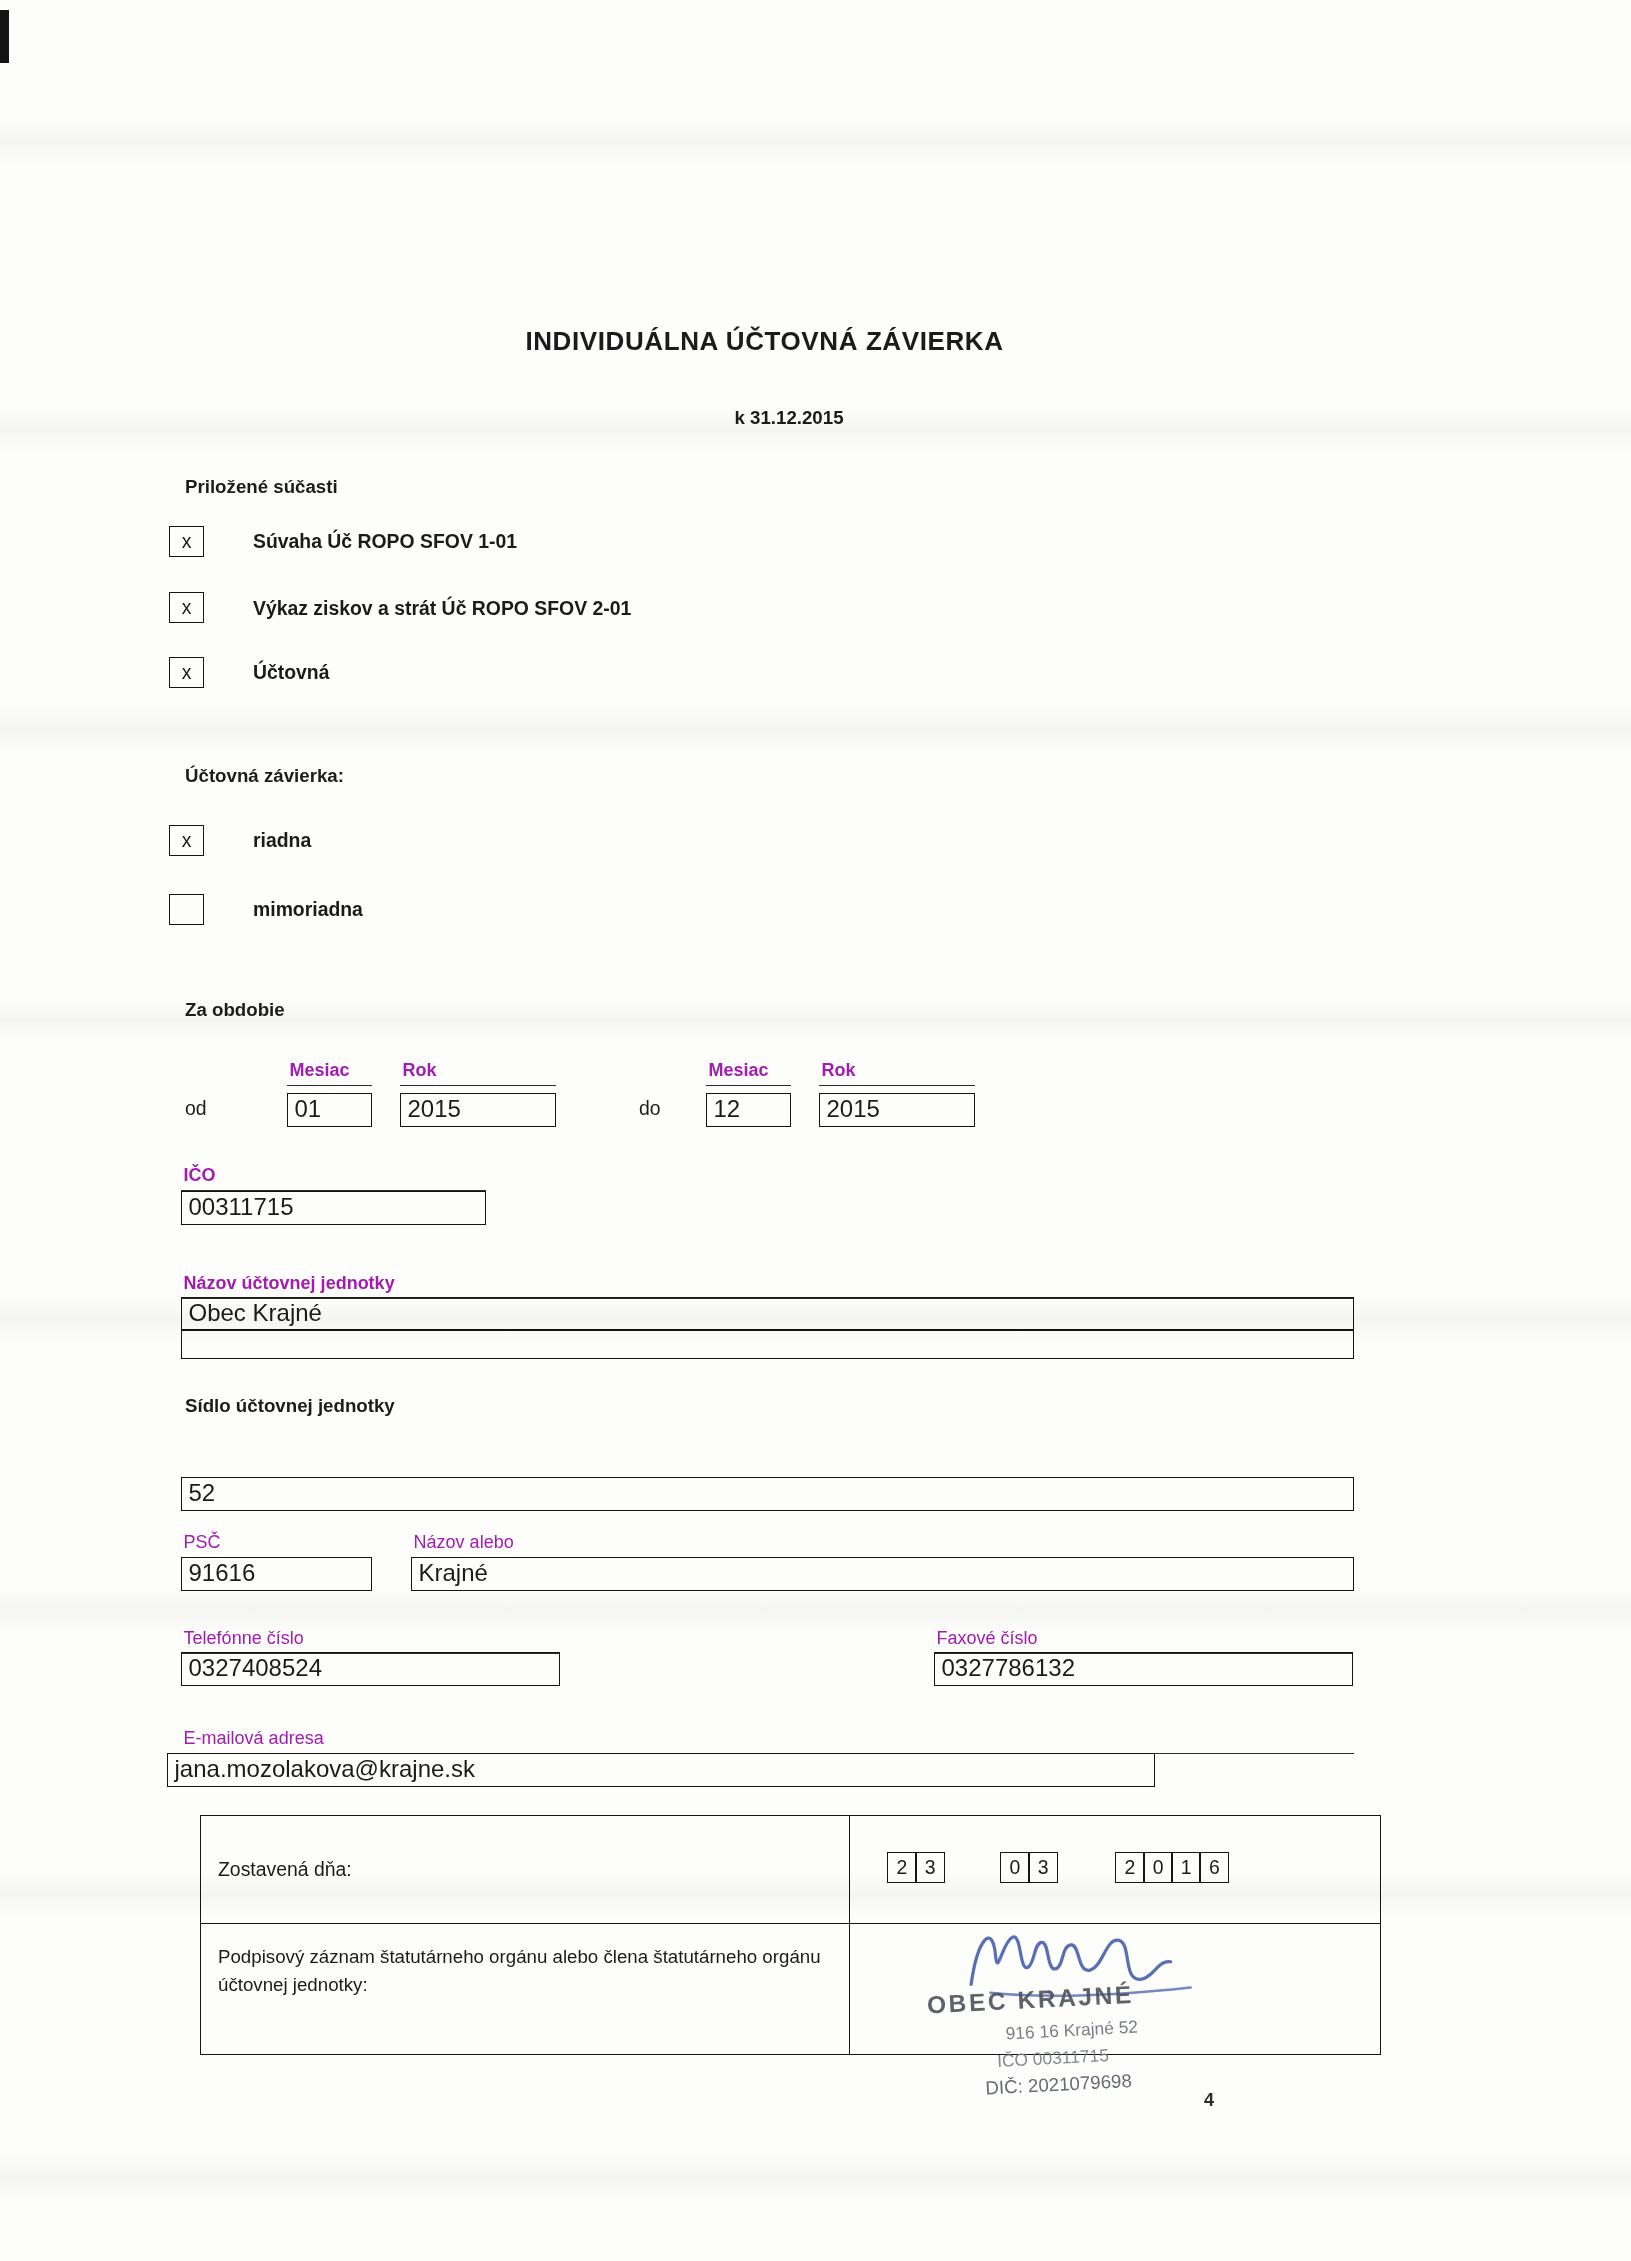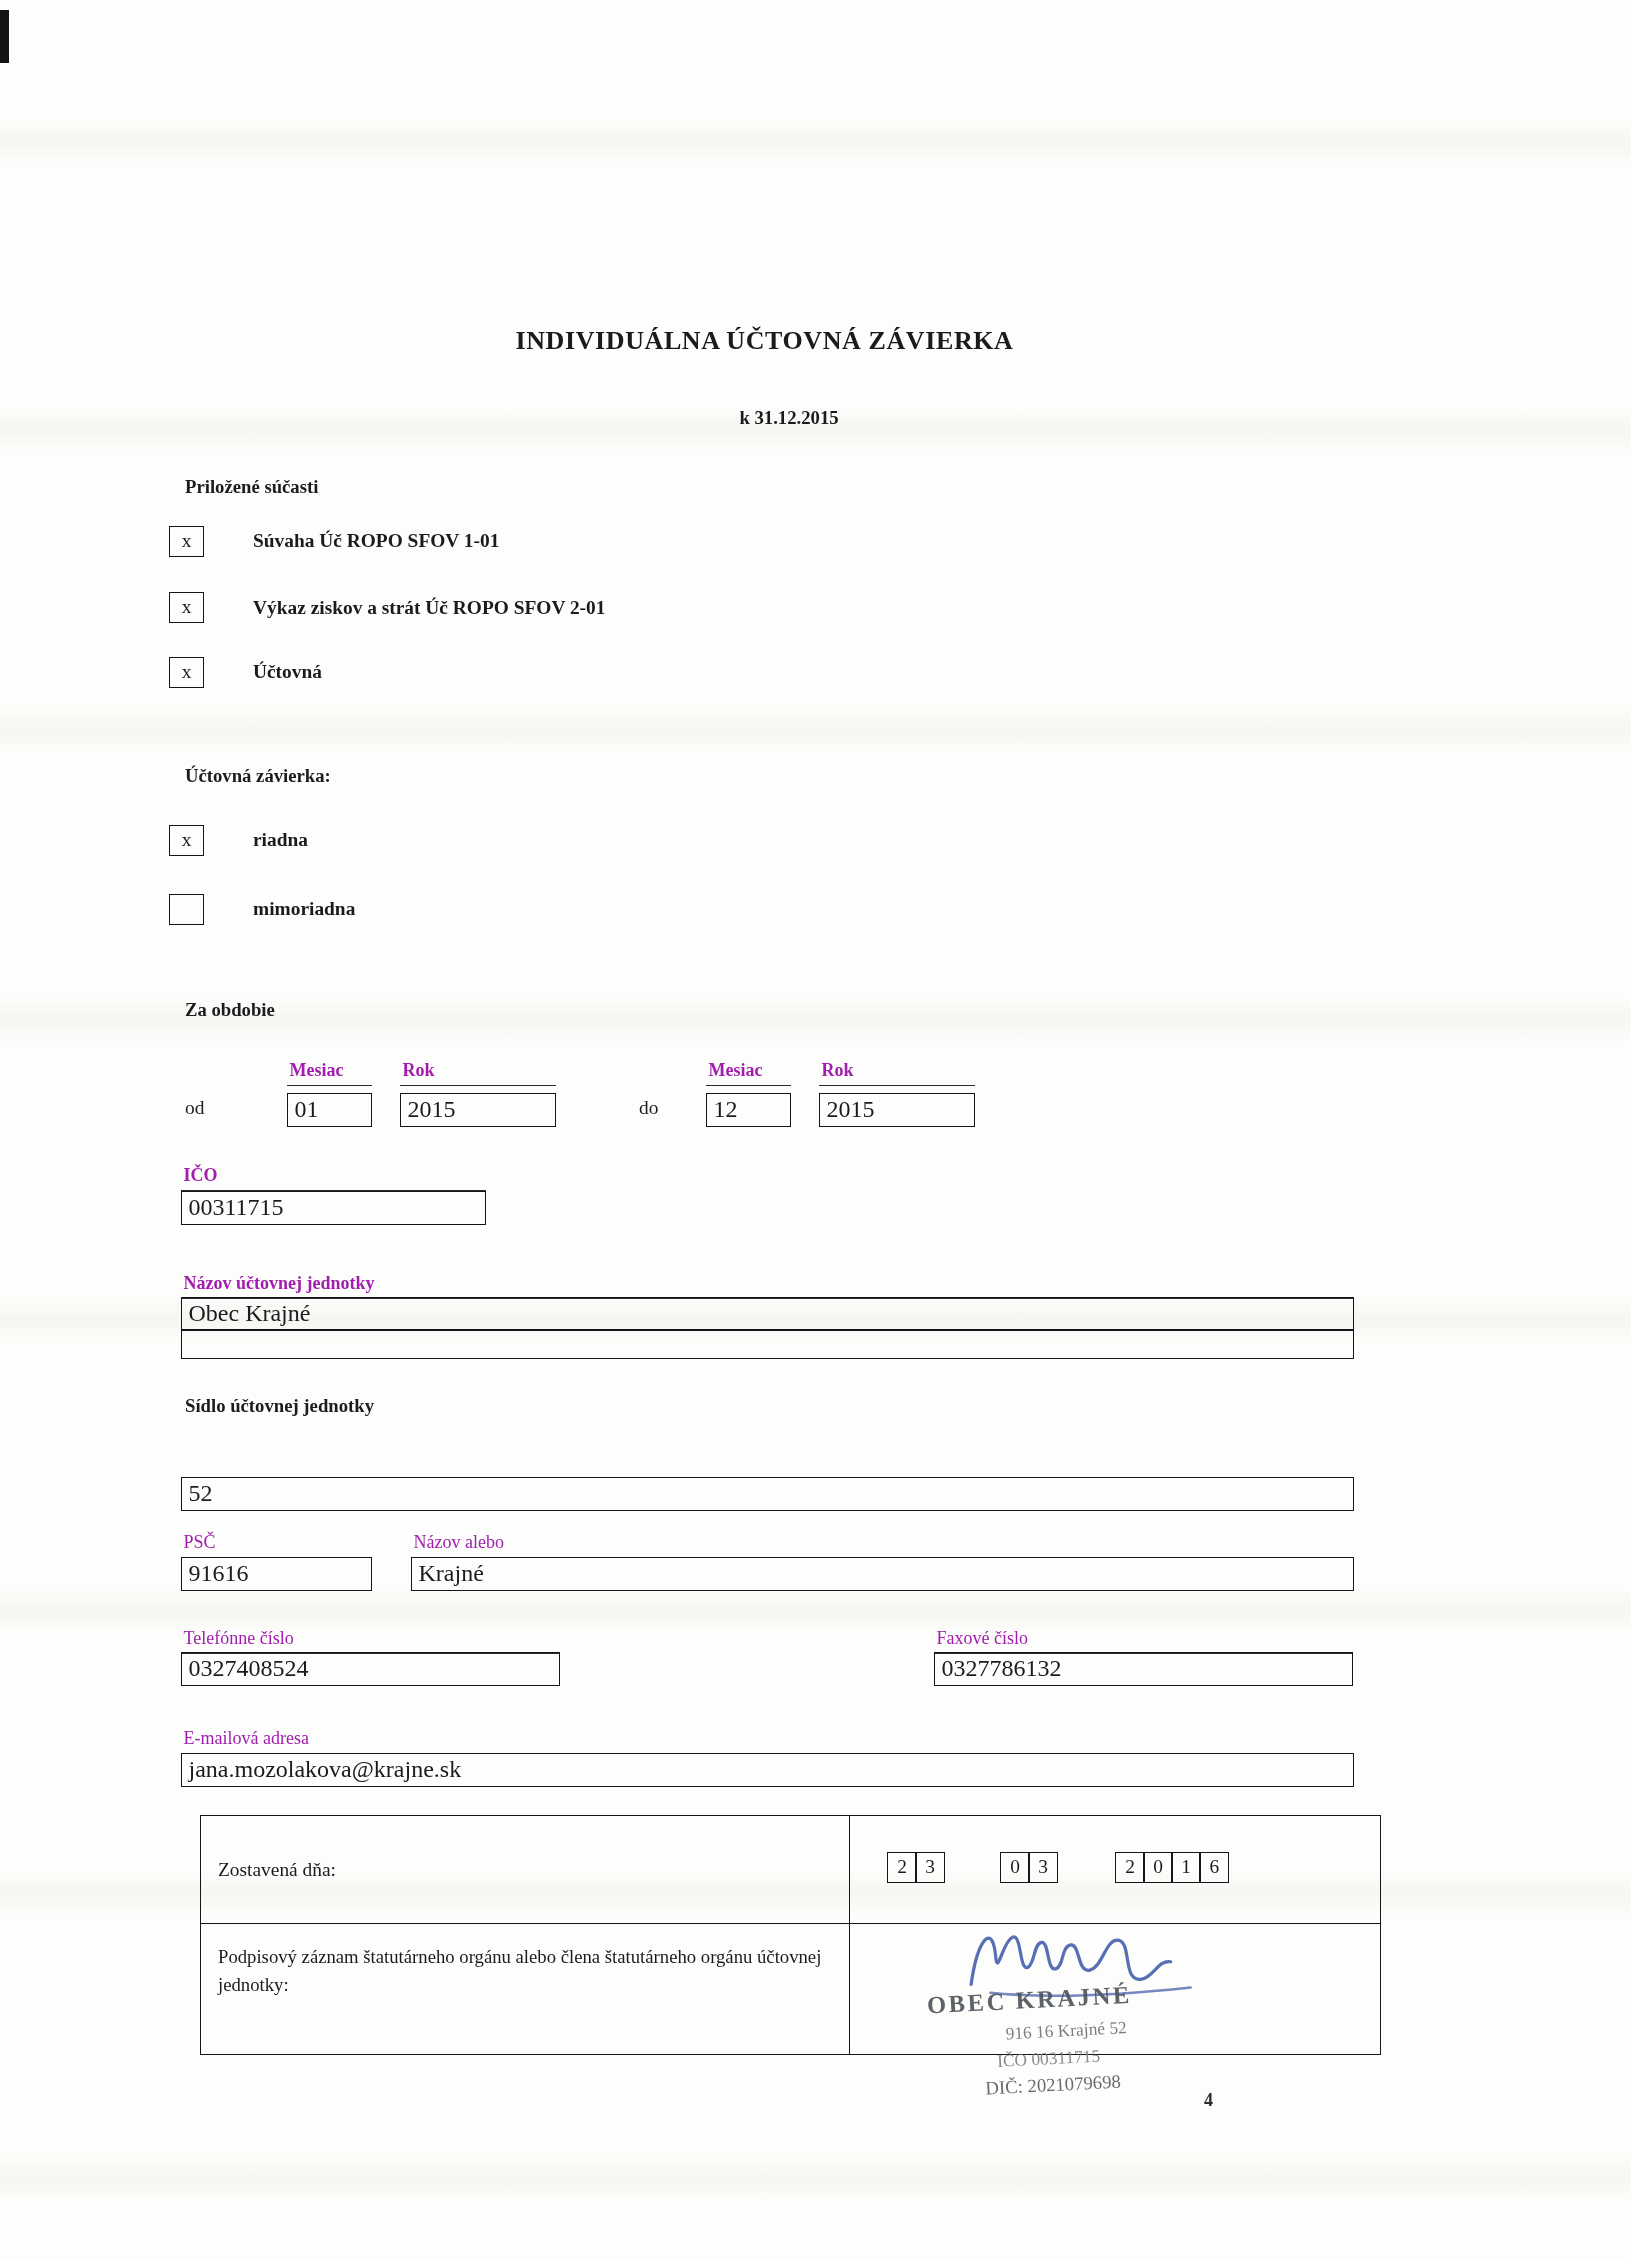--- a/index.html
+++ b/index.html
@@ -1,20 +1,20 @@
 <!DOCTYPE html>
 <html style="font-size:10.3px"><head>
 <meta charset="utf-8">
 <style>
   html,body{margin:0;padding:0;background:#e8e8e6;}
   .page{
     position:relative;
     width:1631px;height:2261px;
     background:#fdfdfb;
-    font-family:Liberation Serif, serif;
+    font-family:Liberation Sans, sans-serif;
     color:#1b1b1b;
     overflow:hidden;
   }
   .scanband{
     position:absolute;left:0;width:100%;height:45px;
     background:linear-gradient(to bottom, rgba(125,122,112,0), rgba(125,122,112,0.06), rgba(125,122,112,0));
     pointer-events:none;
   }
   .scan-edge{position:absolute;left:0;top:10.3px;width:9px;height:53px;background:#141414;}
   .title{
@@ -139,21 +139,21 @@
   <div class="box" style="left:181px;top:1557px;width:191px">91616</div>
   <div class="flabel" style="left:411px;top:1532px;width:943px">Názov alebo</div>
   <div class="box" style="left:411px;top:1557px;width:943px">Krajné</div>
 
   <div class="flabel" style="left:181px;top:1628px;width:379px">Telefónne číslo</div>
   <div class="box" style="left:181px;top:1652px;width:379px">0327408524</div>
   <div class="flabel" style="left:934px;top:1628px;width:419px">Faxové číslo</div>
   <div class="box" style="left:934px;top:1652px;width:419px">0327786132</div>
 
   <div class="flabel" style="left:181px;top:1728px;width:1173px">E-mailová adresa</div>
-  <div class="box" style="left:181px;top:1753px;width:1173px">jana.mozolakova@krajne.sk</div>
+  <div class="box" style="left:167px;top:1753px;width:988px">jana.mozolakova@krajne.sk</div>
 
   <div class="ftable">
     <div class="frow1">
       <div class="fcell-l">Zostavená dňa:</div>
       <div class="fcell-r">
         <div class="dgroup" style="left:37px">
           <div class="dcell">2</div>
           <div class="dcell">3</div>
         </div>
         <div class="dgroup" style="left:150px">

